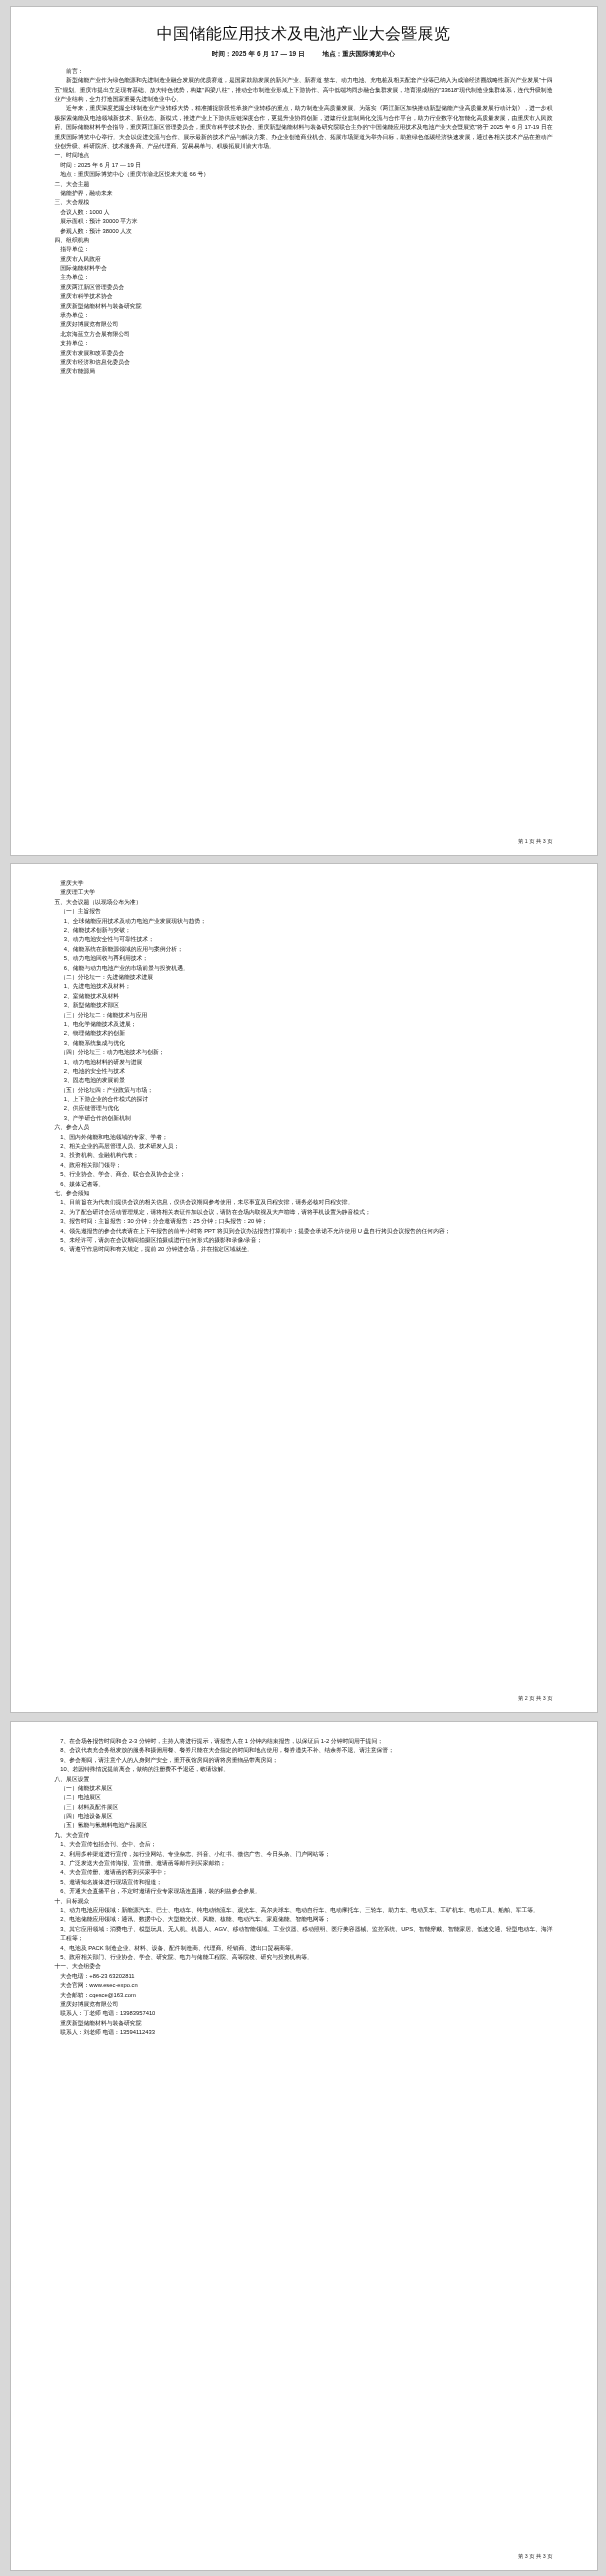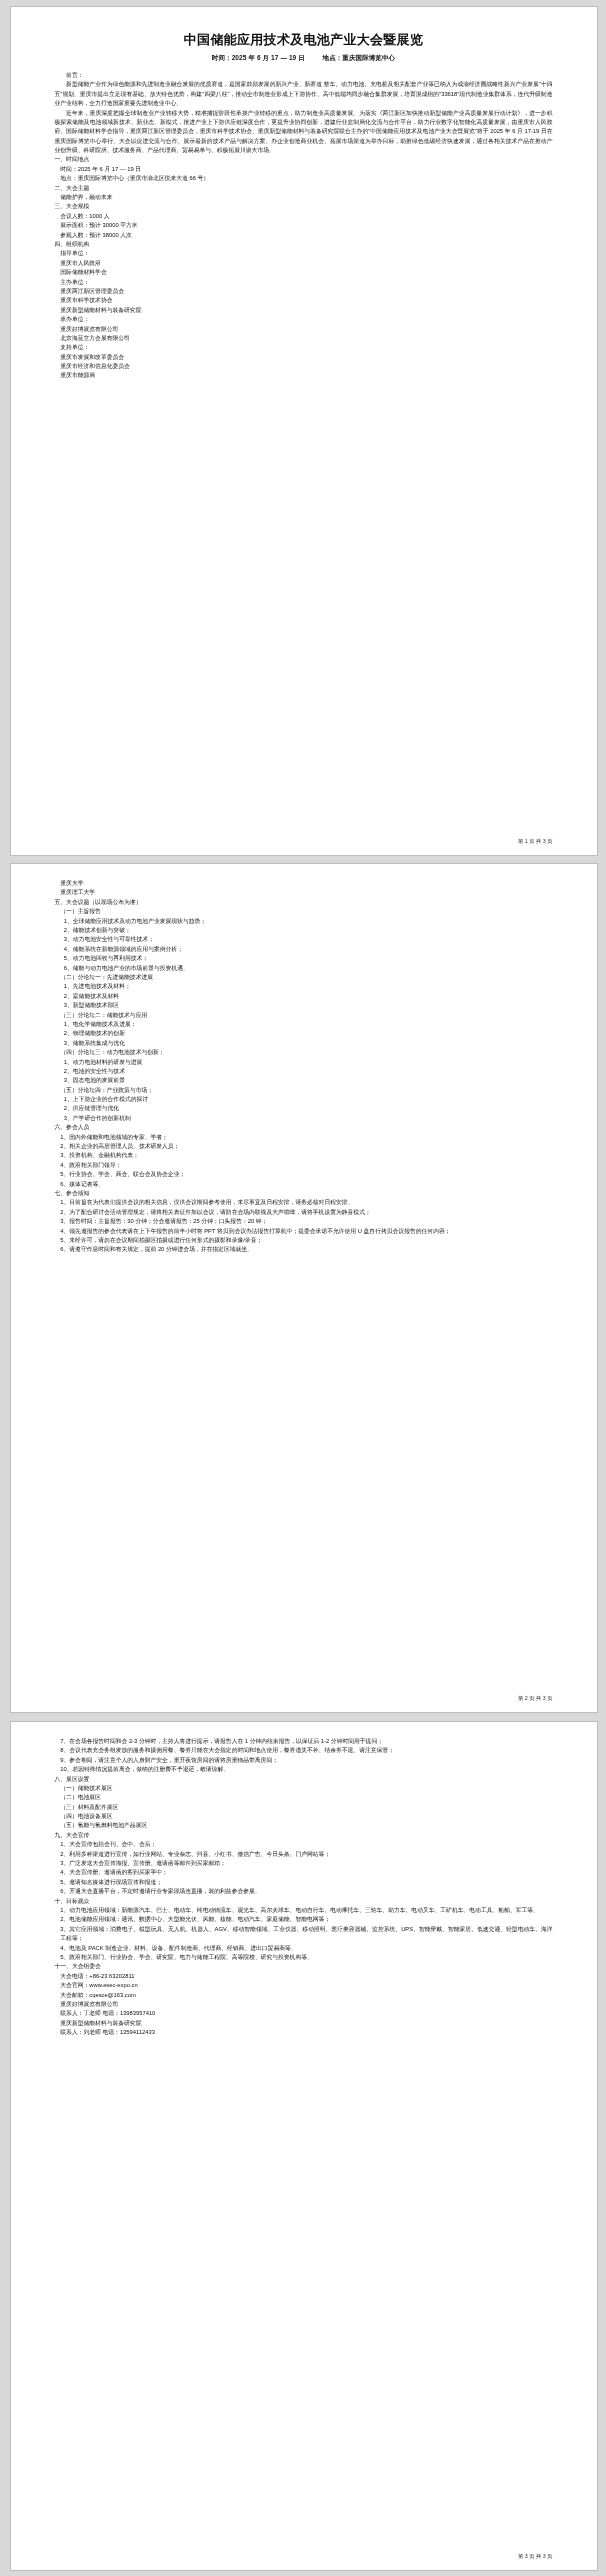--- a/index.html
+++ b/index.html
@@ -24,24 +24,24 @@
     border: 0.6px solid #bdbdbd;
     position: relative;
     padding: 14.6px 44px 11.2px 44px;
   }
   .page-1 { height: 850px; }
   .page-2 { height: 850px; }
   .page-3 { height: 850px; }
 
   .doc-title {
     text-align: center;
-    font-size: 13px;
-    font-weight: bold;
+    font-size: 16px;
+    font-weight: normal;
     letter-spacing: 0.3px;
-    margin: 11px 0 5px 0;
+    margin: 3px 0 5px 0;
     line-height: 1.3;
   }
   .title-meta {
     text-align: center;
     font-size: 6.5px;
     font-weight: bold;
     margin-bottom: 7.9px;
     letter-spacing: 0.1px;
   }
   .title-meta span { margin: 0 7.9px; }

